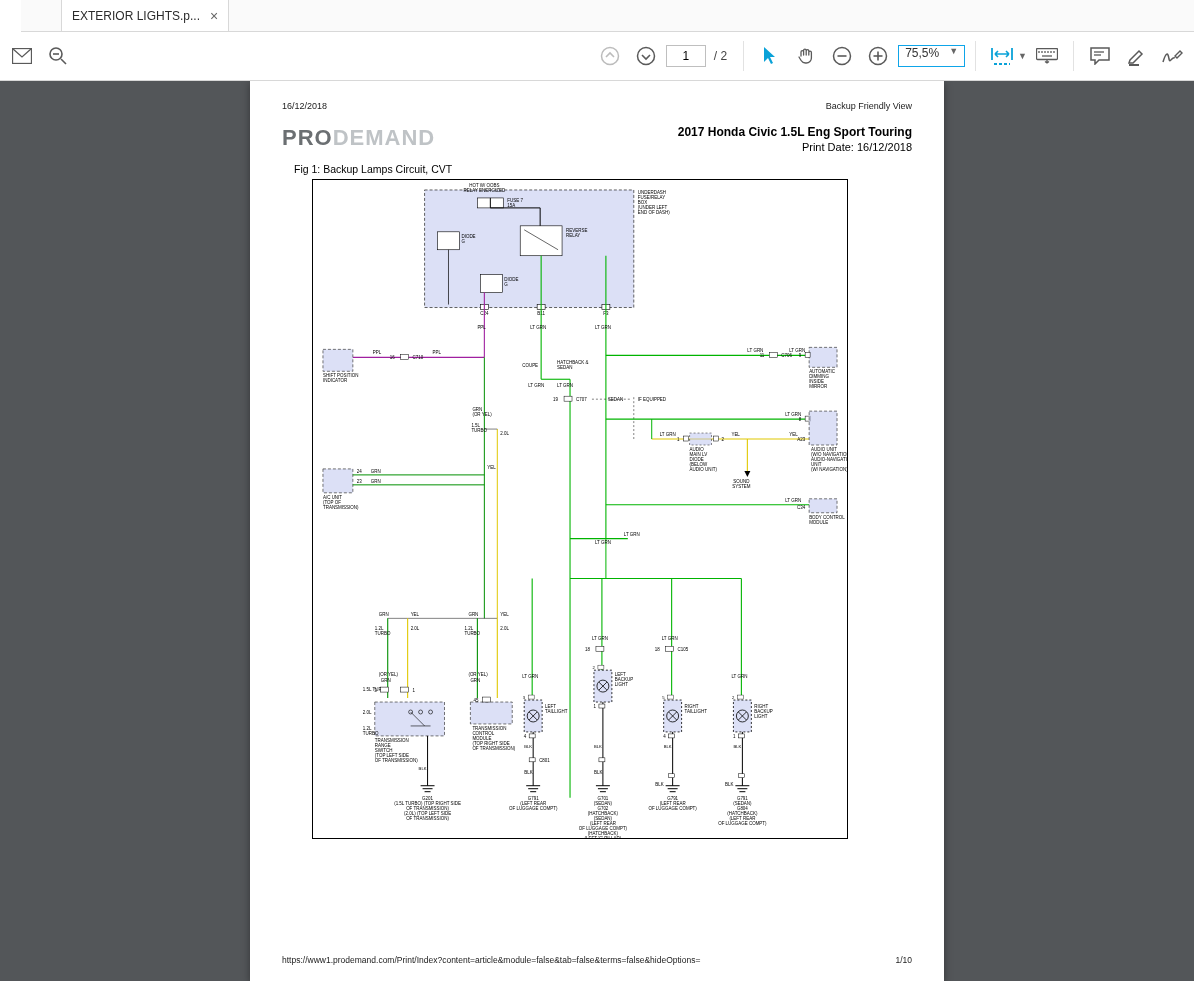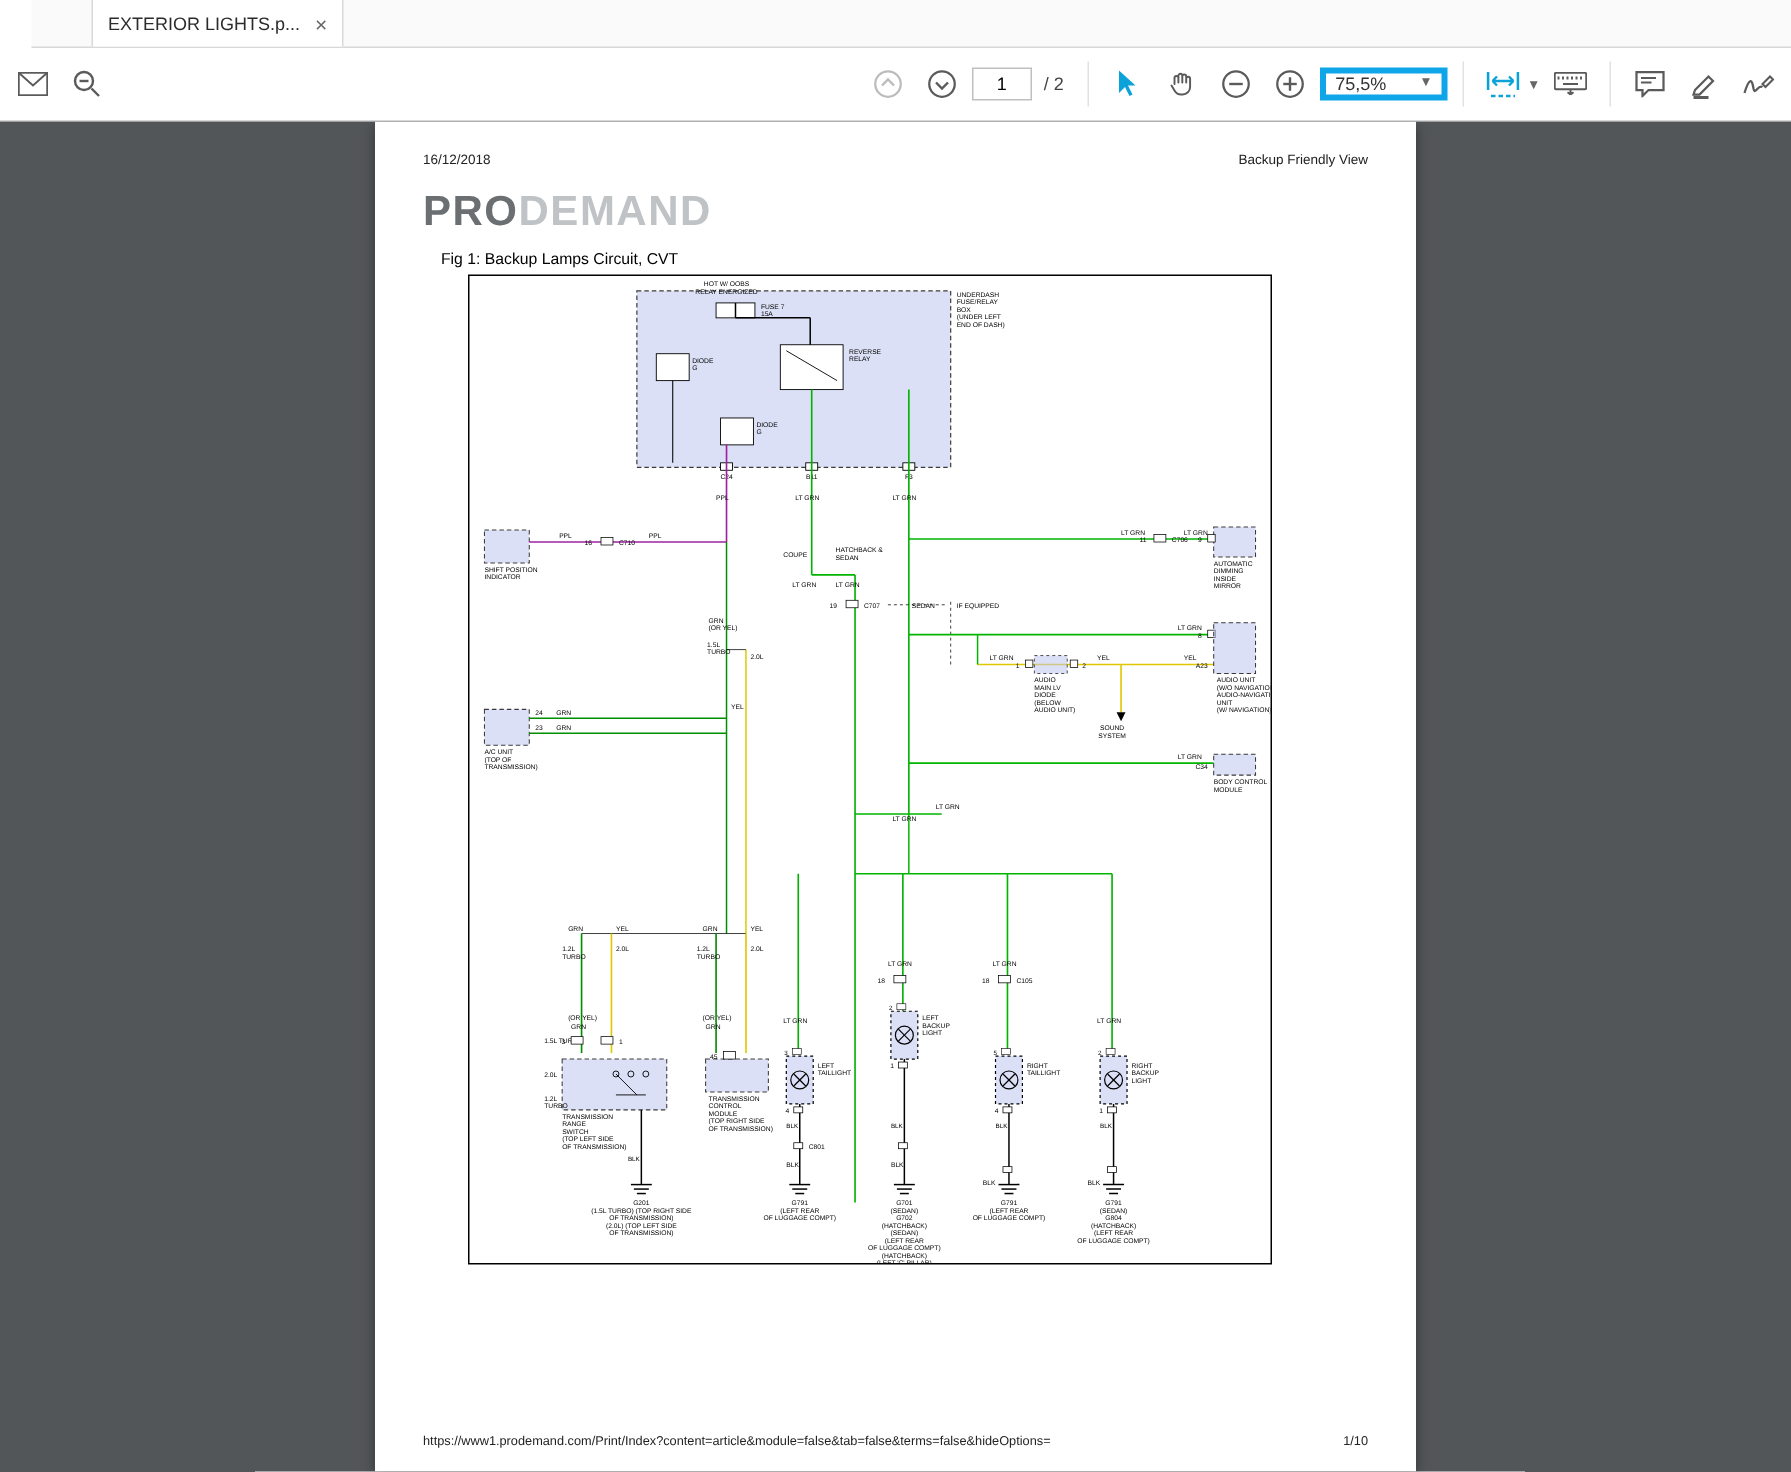--- a/index.html
+++ b/index.html
@@ -10,30 +10,30 @@
   .tab{height:32px;background:#fff;border:1px solid #d8d8d8;border-bottom:none;padding:0 10px;display:flex;align-items:center;gap:10px;font-size:12px;color:#2b2b2b;margin-left:40px;min-width:165px;}
   .tab .close{color:#666;font-size:14px;line-height:1;}
 
   
   .toolbar{height:49px;background:#fff;border-bottom:1px solid #d8d8d8;display:flex;align-items:center;padding:0 6px;gap:4px;}
   .tb-btn{width:32px;height:32px;display:flex;align-items:center;justify-content:center;color:#5a5a5a;border-radius:3px;}
   .tb-sep{width:1px;height:30px;background:#e2e2e2;margin:0 6px;}
   .tb-spacer{flex:1;}
   .page-input{width:40px;height:22px;border:1px solid #bfbfbf;text-align:center;font-size:12px;padding:0;}
   .page-total{font-size:12px;color:#444;margin:0 6px 0 4px;}
-  .zoom-box{display:flex;align-items:flex-start;height:22px;border:4px solid #0ea5e9;padding:0 6px;font-size:12px;color:#333;gap:22px;}
+  .zoom-box{display:flex;align-items:flex-start;height:22px;border:1px solid #0ea5e9;padding:0 6px;font-size:12px;color:#333;gap:10px;}
   .zoom-box .caret{font-size:9px;color:#666;}
   svg{display:block;}
 
   
   .viewport{position:absolute;top:81px;left:0;right:0;bottom:0;background:#535659;overflow:auto;display:flex;justify-content:center;}
   .page{width:694px;min-height:898px;background:#fff;margin:0;box-shadow:0 2px 8px rgba(0,0,0,.4);position:relative;padding:20px 32px 14px;font-size:9px;color:#000;}
   .doc-top{display:flex;justify-content:space-between;font-size:9px;color:#222;}
   .logo-row{display:flex;justify-content:space-between;align-items:flex-start;margin-top:14px;}
-  .logo{font-family:Arial,sans-serif;font-weight:800;font-size:28px;letter-spacing:1px;}
+  .logo{font-family:Arial,sans-serif;font-weight:800;font-size:22px;letter-spacing:1px;}
   .logo .p1{color:#6b6f72;}
   .logo .p2{color:#bfc3c6;}
   .vehicle{text-align:right;font-size:12px;font-weight:700;color:#000;}
   .printdate{text-align:right;font-size:11px;color:#000;font-weight:400;margin-top:2px;}
   .section-title{font-size:13px;font-weight:800;color:#000;margin-top:14px;letter-spacing:.2px;}
   .fig-title{font-size:10.5px;color:#000;margin:10px 12px 4px;}
   .diagram{width:536px;height:660px;border:1px solid #000;margin-left:30px;position:relative;}
   .diagram svg{position:absolute;inset:0;}
   .footer{position:absolute;left:32px;right:32px;bottom:16px;display:flex;justify-content:space-between;font-size:8.5px;color:#222;}
 
@@ -166,20 +166,24 @@
   <div class="page">
 
     <div class="doc-top">
       <span>16/12/2018</span>
       <span>Backup Friendly View</span>
     </div>
 
     <div class="logo-row">
       <div class="logo">
         <span class="p1">PRO</span><span class="p2">DEMAND</span>
+      </div>
+      <div>
+        <div class="vehicle">2017 Honda Civic 1.5L Eng Sport Touring</div>
+        <div class="printdate">Print Date: 16/12/2018</div>
       </div>
     </div>
 
     <div class="fig-title">Fig 1: Backup Lamps Circuit, CVT</div>
 
     <div class="diagram">
       <svg viewBox="0 0 536 660" font-family="Arial" font-size="4.5" fill="#000">
 
         <rect x="112" y="10" width="210" height="118" fill="#bfc6ee" fill-opacity=".55" stroke="#3a3a3a" stroke-dasharray="3 2" stroke-width=".8"></rect>
         <text x="172" y="7" text-anchor="middle"><tspan style="white-space:pre">HOT W/ OOBS</tspan><tspan x="172" dy="5">RELAY ENERGIZED</tspan></text>

